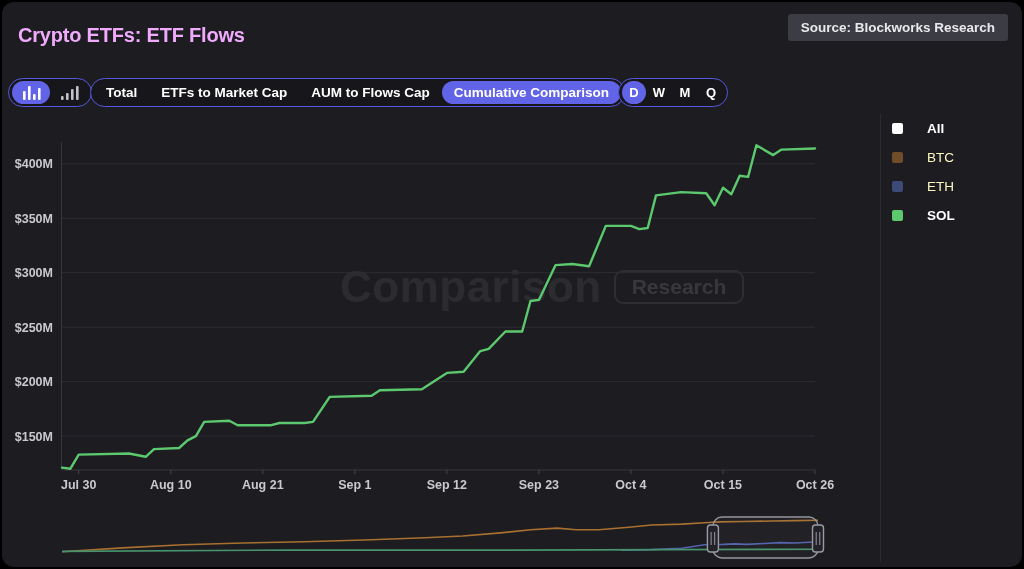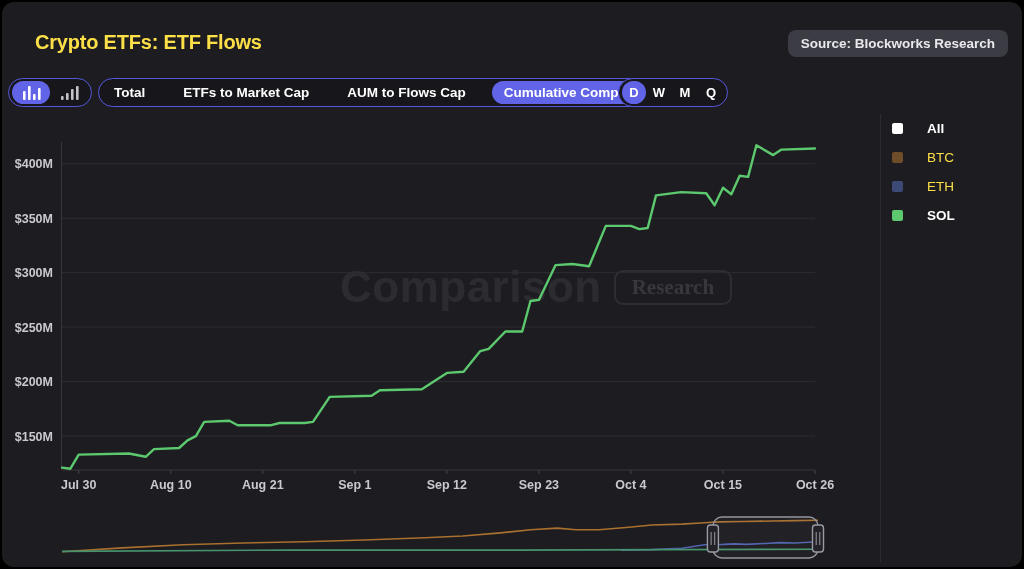--- a/index.html
+++ b/index.html
@@ -1,50 +1,50 @@
 <!DOCTYPE html>
 <html><head>
 <meta charset="utf-8">
 <style>
   html,body{margin:0;padding:0;background:#000;width:1024px;height:569px;overflow:hidden;
     font-family:"Liberation Sans","DejaVu Sans",sans-serif;}
   .card{position:absolute;inset:2px;background:#1c1c21;border-radius:12px;}
-  .title{position:absolute;left:16px;top:29px;font-size:20px;font-weight:700;color:#fde047;letter-spacing:-.2px;margin-left:17px;}
-  .source-badge{position:absolute;right:14px;top:28px;background:#3c3c44;color:#e9e9ed;
-    font-size:13.5px;font-weight:600;padding:6px 13px;border-radius:8px;}
+  .title{position:absolute;left:16px;top:22px;font-size:20px;font-weight:700;color:#f0abfc;letter-spacing:-.2px;}
+  .source-badge{position:absolute;right:14px;top:12px;background:#3c3c44;color:#e9e9ed;
+    font-size:13.5px;font-weight:600;padding:6px 13px;border-radius:3px;}
   
   .group{position:absolute;top:76px;height:29px;border:1px solid #5658de;border-radius:15px;
     background:#17171b;display:flex;align-items:center;padding:0 3px;box-sizing:border-box;}
   .icon-group{left:6px;}
   .icon-btn{border:none;background:transparent;height:23px;width:38px;border-radius:12px;
     display:flex;align-items:center;justify-content:center;cursor:pointer;padding:0;}
   .icon-btn.active{background:#6264e8;}
-  .tabs-group{left:96px;gap:14px;}
+  .tabs-group{left:88px;gap:0;}
   .tab{border:none;background:transparent;color:#fff;font-size:13.5px;font-weight:600;
     height:23px;padding:0 12px;border-radius:12px;cursor:pointer;white-space:nowrap;
     font-family:inherit;}
   .tab.active{background:#6264e8;}
   .period-group{left:616px;}
   .period{border:none;background:transparent;color:#fff;font-size:13px;font-weight:700;
     height:23px;width:26px;border-radius:12px;cursor:pointer;font-family:inherit;}
   .period.active{background:#6264e8;width:24px;}
   
   .watermark{position:absolute;left:338px;top:260px;display:flex;align-items:center;pointer-events:none;}
   .wm-brand{font-size:44px;font-weight:700;color:rgba(255,255,255,0.07);letter-spacing:.5px;}
   .wm-sub{margin-left:12px;font-size:21px;font-weight:600;color:rgba(255,255,255,0.12);
-    border:2px solid rgba(255,255,255,0.08);border-radius:9px;padding:3px 16px;font-family:Liberation Serif, serif;}
+    border:2px solid rgba(255,255,255,0.08);border-radius:9px;padding:3px 16px;}
   
   #chart-svg{position:absolute;left:0;top:0;}
   #chart-svg text{font-family:"Liberation Sans","DejaVu Sans",sans-serif;font-weight:600;}
   .v-divider{position:absolute;left:878px;top:112px;width:1px;height:448px;background:#2b2b30;}
   
   .legend{position:absolute;left:890px;top:120px;}
   .legend-item{display:flex;align-items:center;gap:24px;height:13px;margin-bottom:16px;cursor:pointer;}
   .swatch{width:11px;height:11px;border-radius:2px;flex:0 0 auto;}
-  .legend-label{font-size:13.5px;font-weight:400;color:#fde047;}
+  .legend-label{font-size:13.5px;font-weight:400;color:#fef9c3;}
   .legend-item.active .legend-label{color:#fff;font-weight:700;}
 </style>
 </head>
 <body>
 
 <div class="card">
 
   <div class="title">Crypto ETFs: ETF Flows</div>
   <div class="source-badge">Source: Blockworks Research</div>
 

